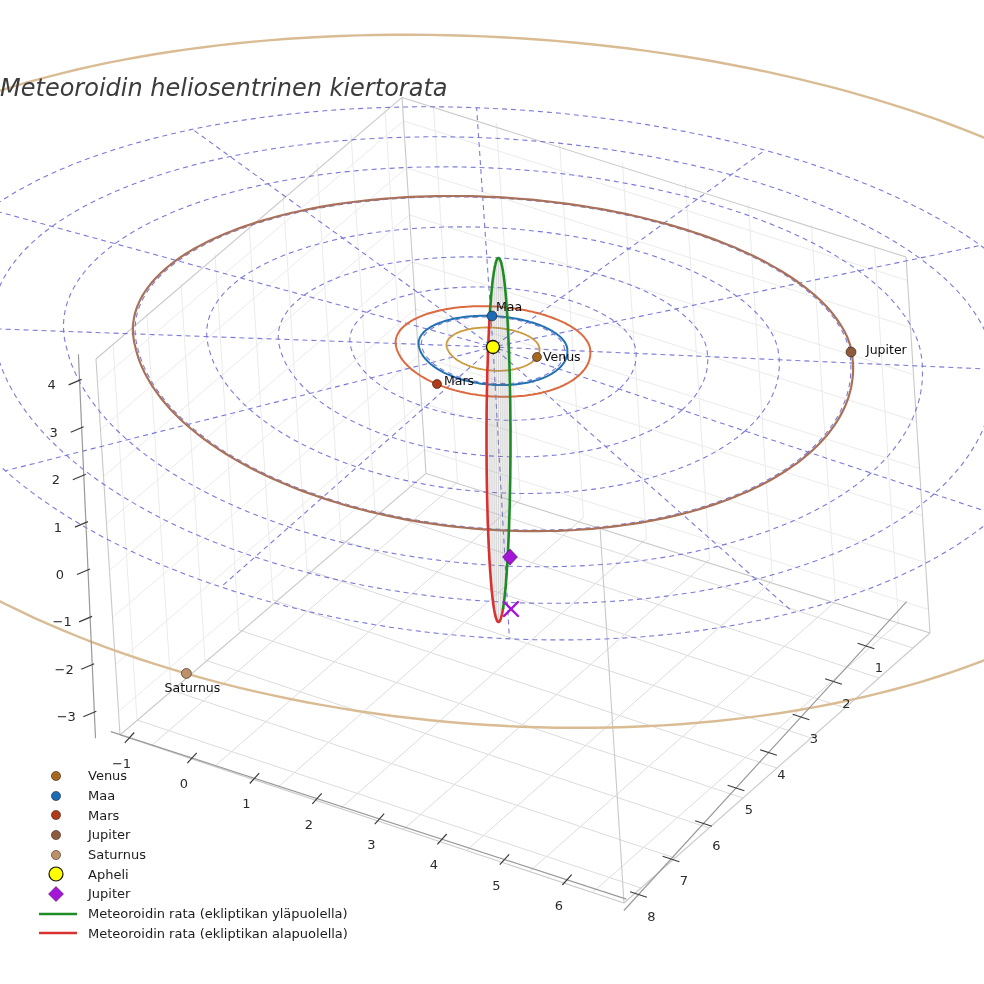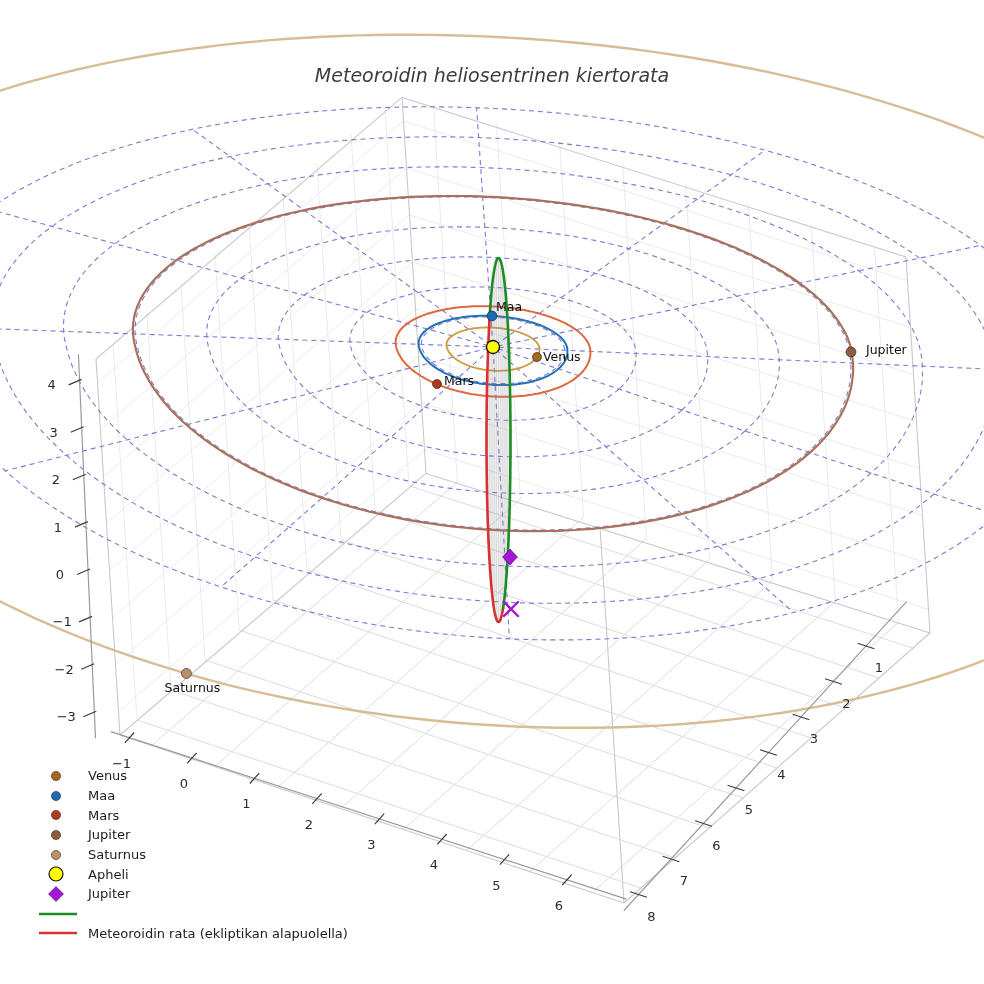--- a/index.html
+++ b/index.html
@@ -1,20 +1,20 @@
 <!DOCTYPE html>
 <html><head>
 <meta charset="utf-8">
 <style>
   html,body{margin:0;padding:0;background:#ffffff;}
   .stage{position:relative;width:984px;height:984px;background:#ffffff;overflow:hidden;
          font-family:"DejaVu Sans",sans-serif;}
   #plot{position:absolute;left:0;top:0;}
-  .title{position:absolute;left:0;top:64px;width:100%;text-align:center;
-         font-family:"DejaVu Sans",sans-serif;font-style:italic;font-size:19px;color:#3c3c3c;}
+  .title{position:absolute;left:0;top:74px;width:100%;text-align:left;
+         font-family:"DejaVu Sans",sans-serif;font-style:italic;font-size:24px;color:#3c3c3c;}
   #legend{position:absolute;left:36px;top:766px;}
   .lrow{display:flex;align-items:center;height:19.7px;}
   .lmark{width:44px;height:18px;flex:0 0 44px;}
   .llabel{font-size:13px;color:#1c1c1c;margin-left:8px;white-space:nowrap;}
   text.ticklbl{font-family:"DejaVu Sans",sans-serif;font-size:13px;fill:#2b2b2b;}
   text.plbl{font-family:"DejaVu Sans",sans-serif;font-size:12.5px;fill:#0f0f0f;}
 </style>
 </head>
 <body>
 
@@ -250,20 +250,21 @@
       <div class="lrow">
         <svg width="44" height="18" class="lmark">
           <path d="M20,1.5L27.5,9L20,16.5L12.5,9Z" fill="#A316D6" stroke="rgba(60,0,80,0.5)" stroke-width="1"></path>
         </svg>
         <span class="llabel">Jupiter</span>
       </div>
       <div class="lrow">
         <svg width="44" height="18" class="lmark">
           <line x1="3" y1="9" x2="41" y2="9" stroke="#1F8B24" stroke-width="2.6"></line>
         </svg>
+        <span class="llabel">Meteoroidin rata (ekliptikan yläpuolella)</span>
       </div>
       <div class="lrow">
         <svg width="44" height="18" class="lmark">
           <line x1="3" y1="9" x2="41" y2="9" stroke="#D93030" stroke-width="2.6"></line>
         </svg>
         <span class="llabel">Meteoroidin rata (ekliptikan alapuolella)</span>
       </div>
     </div>
 </div>
 

